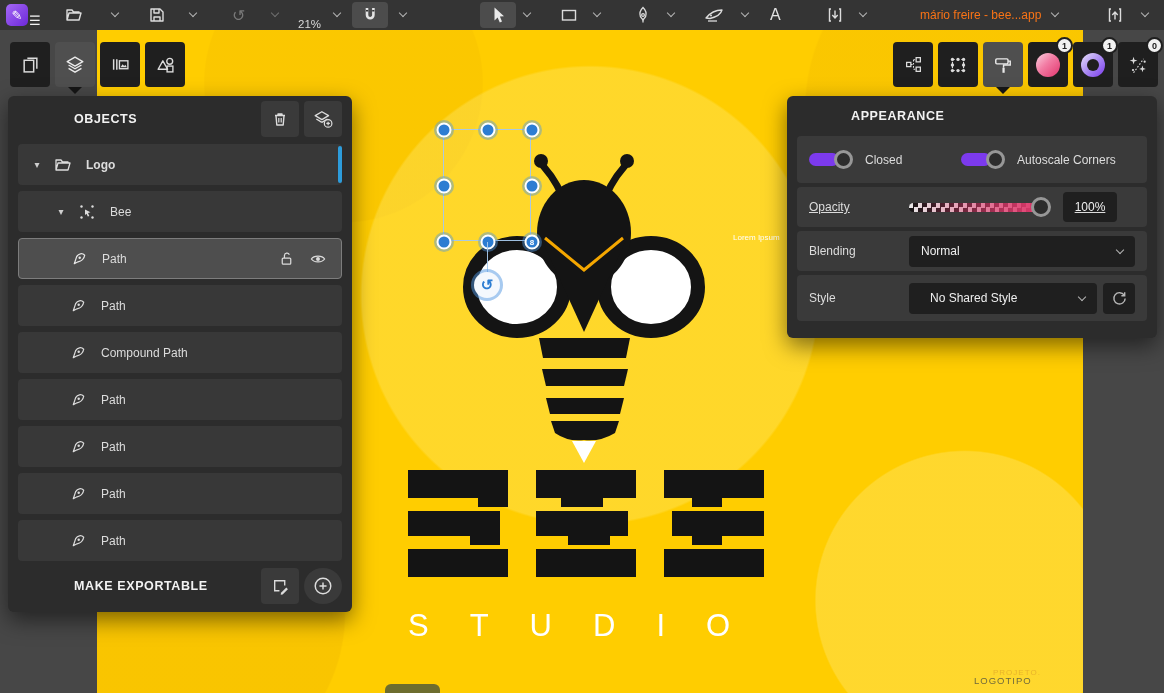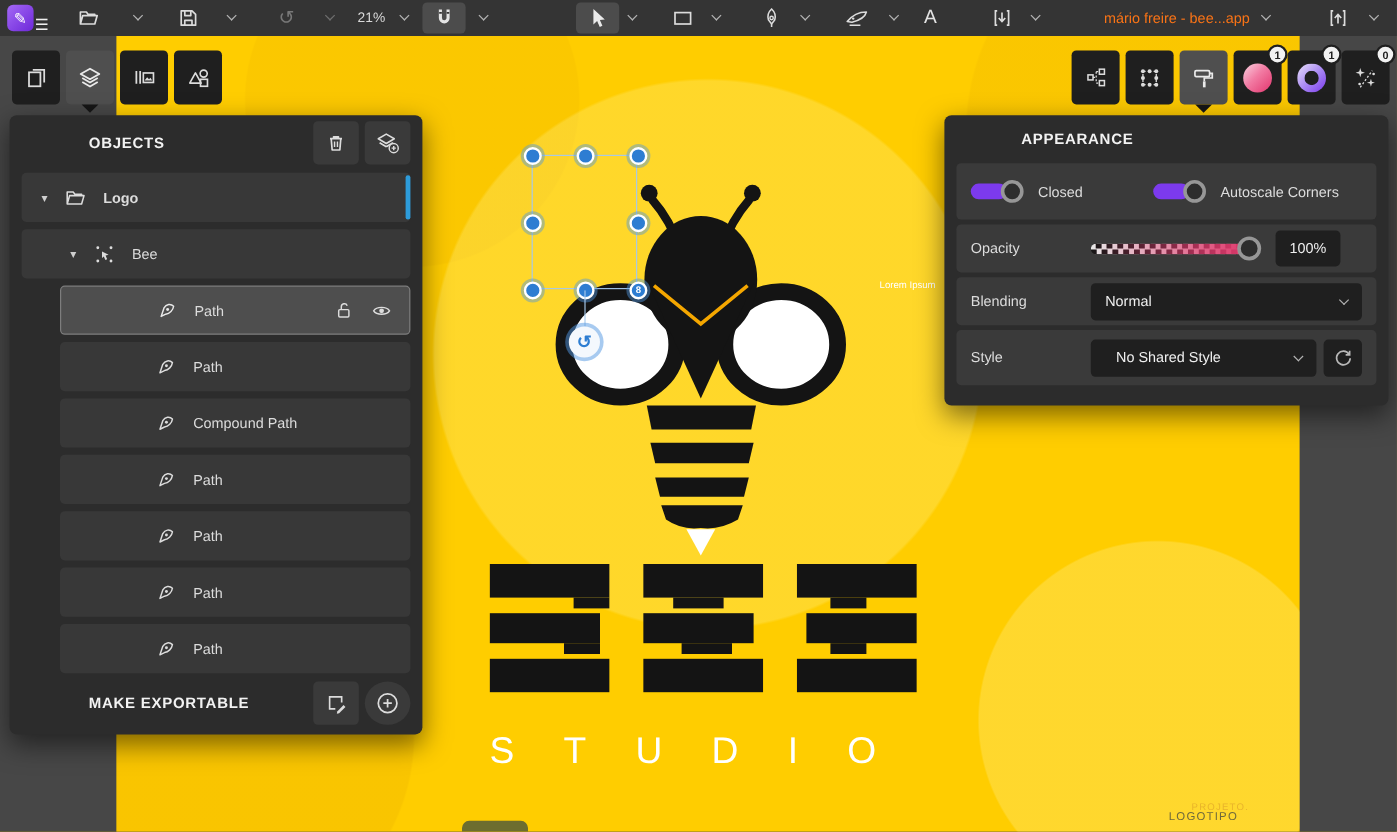--- a/index.html
+++ b/index.html
@@ -82,21 +82,21 @@
   .sq-btn { width:38px; height:36px; background:#3a3a3a; border-radius:4px; display:flex;
     align-items:center; justify-content:center; margin-left:5px; }
   .obj-rows { padding:2px 10px 0 10px; }
   .obj-row { position:relative; height:41px; margin-bottom:6px; background:#383838; border-radius:4px;
     display:flex; align-items:center; font-size:12px; color:#dcdcdc; }
   .obj-row.selected { background:#4e4e4e; border:1px solid #7d7d7d; }
   .obj-row .arrow { font-size:10px; color:#cfcfcf; width:14px; text-align:center; }
   .obj-row .lbl { margin-left:14px; }
   .obj-row .lbl.b { font-weight:bold; }
   .obj-row .sp { flex:1; }
-  .ind0 { padding-left:12px; } .ind1 { padding-left:36px; } .ind2 { padding-left:80px;margin-left:32px; }
+  .ind0 { padding-left:12px; } .ind1 { padding-left:36px; } .ind2 { padding-left:52px; }
   .blue-bar { position:absolute; right:0; top:2px; bottom:2px; width:4px; border-radius:3px; background:#2d9cdb; }
   .row-icons { display:flex; gap:14px; margin-right:14px; }
   .obj-foot { position:absolute; left:0; right:0; bottom:0; height:52px; display:flex; align-items:center;
     padding:0 10px 0 22px; }
   .obj-foot .sp { flex:1; }
 
   
   .ap-head { height:40px; display:flex; align-items:center; padding:0 20px; }
   .ap-row { margin:0 10px 4px 10px; background:#3a3a3a; border-radius:4px; display:flex; align-items:center;
     font-size:12px; color:#dcdcdc; padding:0 12px; }
@@ -215,21 +215,21 @@
       <path d="M3 3 H12 L15 6 V15 H3 Z M6 3 V7 H11 V3 M6 15 V11 H12 V15" fill="none" stroke="#dcdcdc" stroke-width="1.4" stroke-linejoin="round"></path>
     </svg>
   </div>
   <span class="chev abs" style="left:190px; top:13px;"></span>
 
   <div class="tbi" style="left:232px;">
     <span class="undo-glyph">↺</span>
   </div>
   <span class="chev dim abs" style="left:272px; top:13px;"></span>
 
-  <div class="tbi" style="left:298px;">
+  <div class="tbi" style="left:298px;align-items:flex-end;">
     <span class="zoomtxt">21%</span>
   </div>
   <span class="chev abs" style="left:334px; top:13px;"></span>
 
   <div class="tbi" style="left:352px;">
     <div class="tb-btn active">
       <svg class="ic" width="18" height="18" viewBox="0 0 18 18">
         <path d="M6 2 V9 a3.2 3.2 0 0 0 6.4 0 V2" fill="none" stroke="#e4e4e4" stroke-width="2.6"></path>
         <path d="M5 4.8 H7.2 M11.2 4.8 H13.4" stroke="#343434" stroke-width="1.4"></path>
       </svg>
@@ -520,21 +520,21 @@
       <div class="knob"></div>
     </div>
     <span style="width:96px;">Closed</span>
     <div class="toggle">
       <div class="pill"></div>
       <div class="knob"></div>
     </div>
     <span>Autoscale Corners</span>
   </div>
 
-  <div class="ap-row" style="height:40px;">
+  <div class="ap-row" style="height:40px;text-decoration:underline;">
     <span class="ap-lbl">Opacity</span>
     <div class="op-track"></div>
     <div class="op-knob"></div>
     <div class="val-box">100%</div>
   </div>
 
   <div class="ap-row" style="height:40px;padding-left:12px;">
     <span class="ap-lbl">Blending</span>
     <div class="dropdown" style="flex:1;">
       <span>Normal</span>

